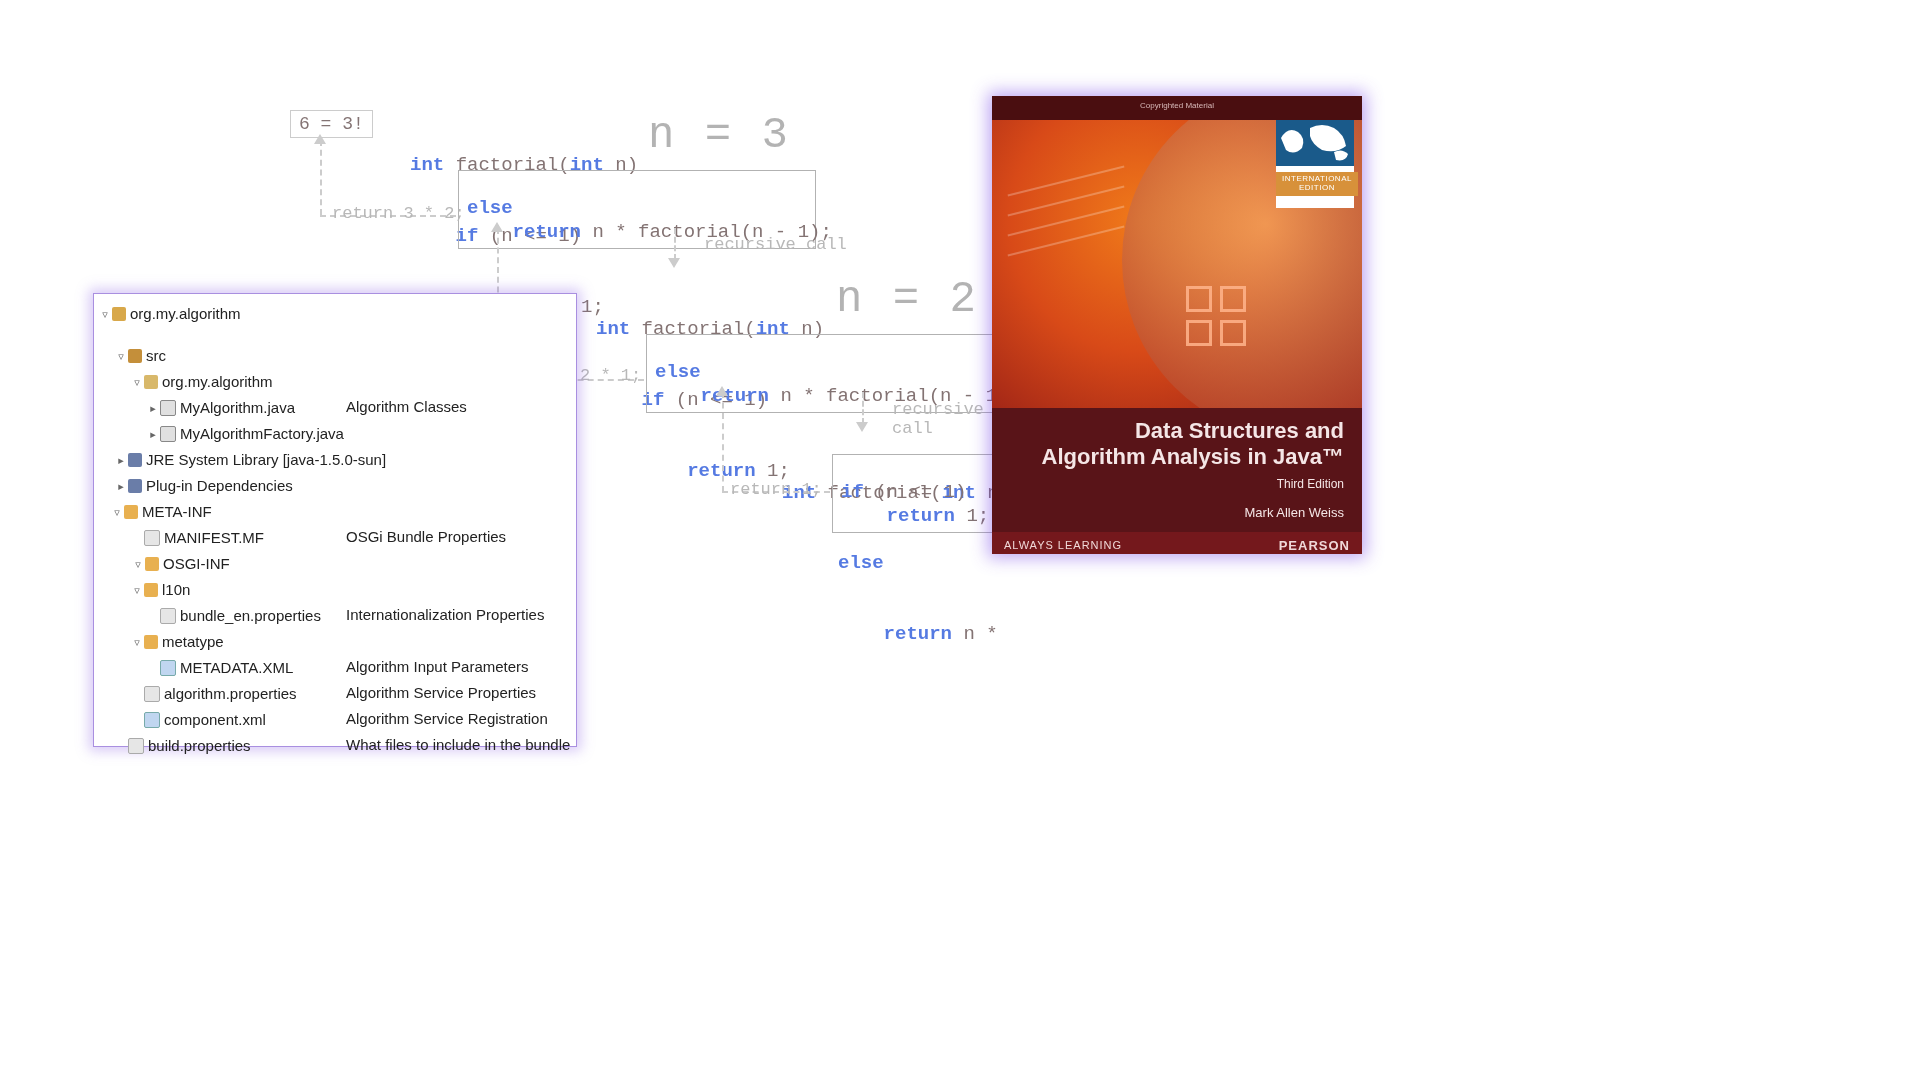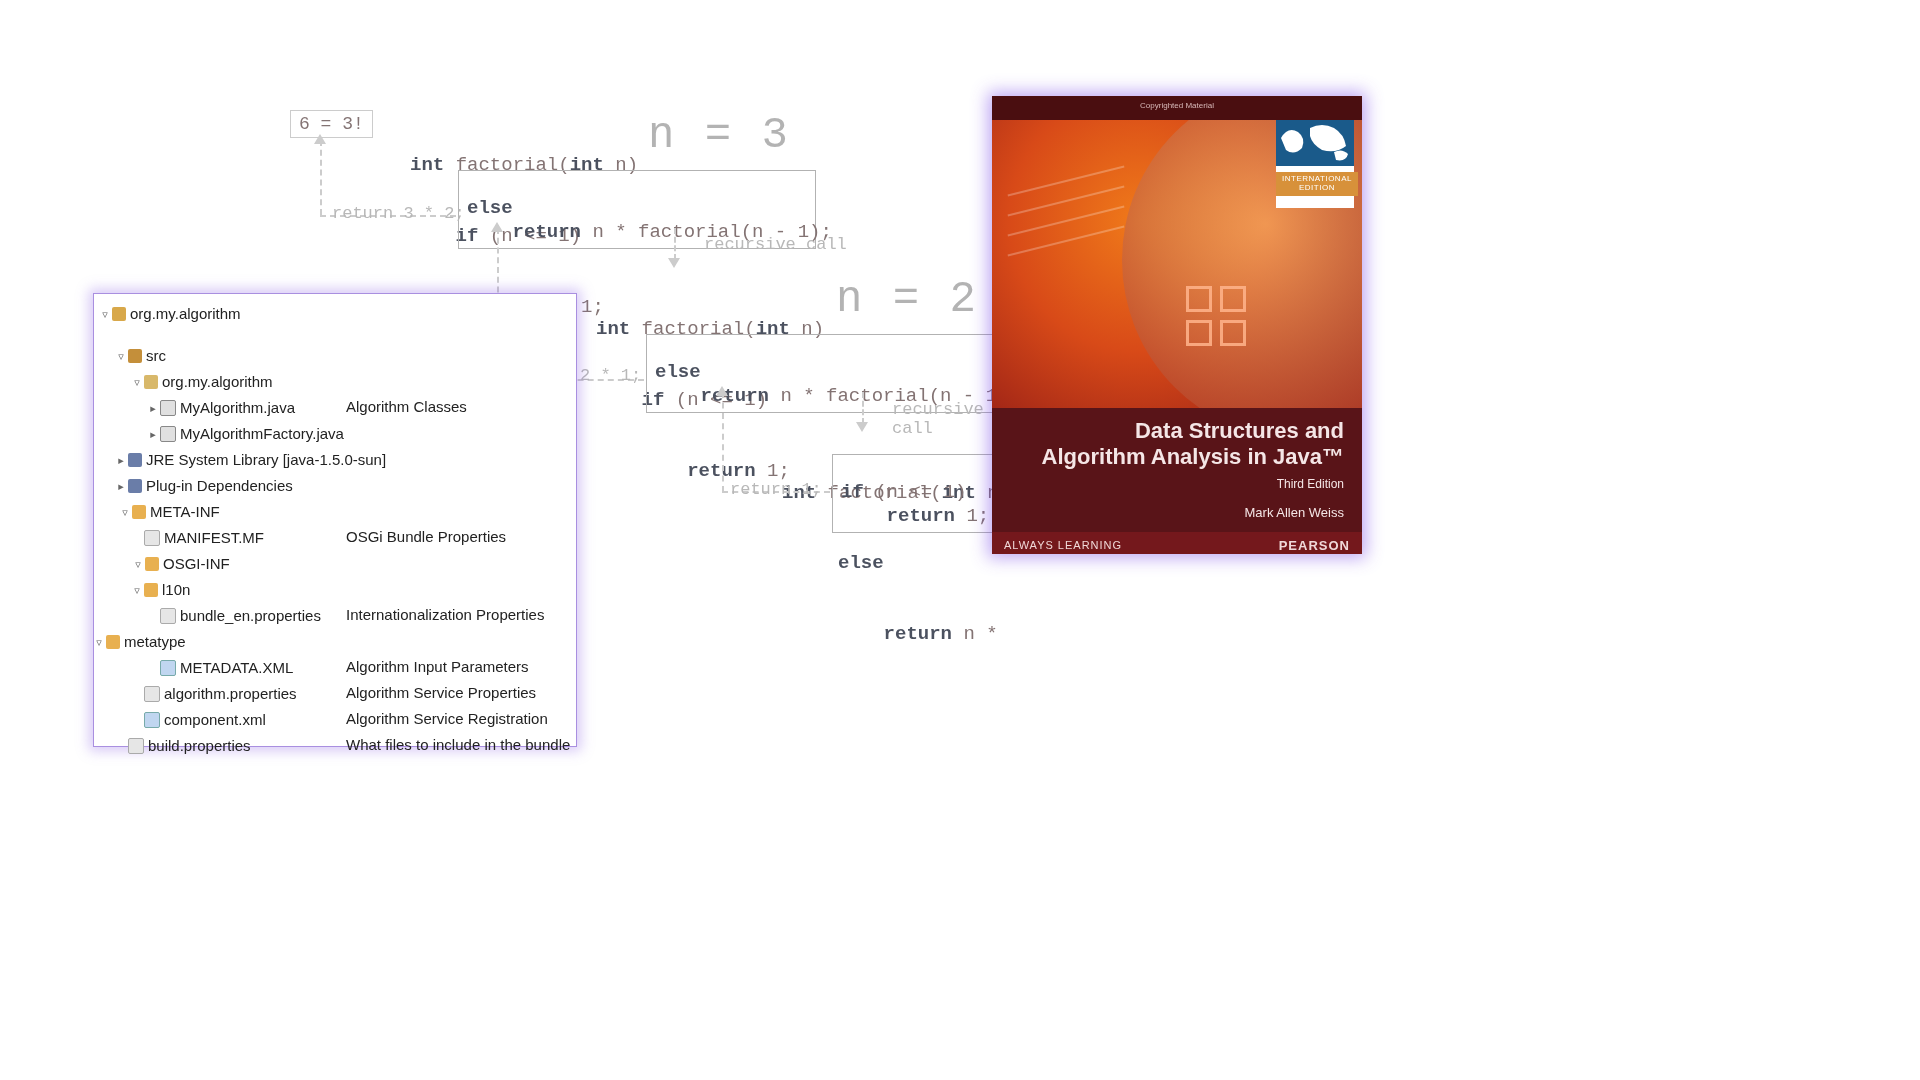--- a/index.html
+++ b/index.html
@@ -23,21 +23,21 @@
     font-family: "Courier New", monospace;
     font-size: 19px;
     color: #5a4444;
     opacity: 0.75;
   }
   .codeblock {
     position: absolute;
     white-space: pre;
     line-height: 1.25;
   }
-  .kw { color: #0f172a; font-weight: bold; }
+  .kw { color: #1d4ed8; font-weight: bold; }
   .fn-box {
     position: absolute;
     border: 1px solid #999;
     padding: 2px 8px 4px 8px;
     white-space: pre;
     line-height: 1.25;
     background: rgba(255,255,255,0);
   }
   .result-box {
     position: absolute;
@@ -299,26 +299,26 @@
 </div>
 
 <div class="tree-panel" id="tree-panel">
     <div class="tree-row" style="padding-left: 6px;"><span class="tog">▿</span><span class="icon i-pkg"></span><span class="lbl">org.my.algorithm</span></div>
     <div class="tree-row" style="padding-left: 22px; margin-top: 16px;"><span class="tog">▿</span><span class="icon i-srcf"></span><span class="lbl">src</span></div>
     <div class="tree-row" style="padding-left: 38px;"><span class="tog">▿</span><span class="icon i-pkg2"></span><span class="lbl">org.my.algorithm</span></div>
     <div class="tree-row" style="padding-left: 54px;"><span class="tog">▸</span><span class="icon i-java"></span><span class="lbl">MyAlgorithm.java</span><span class="desc">Algorithm Classes</span></div>
     <div class="tree-row" style="padding-left: 54px;"><span class="tog">▸</span><span class="icon i-java"></span><span class="lbl">MyAlgorithmFactory.java</span></div>
     <div class="tree-row" style="padding-left: 22px;"><span class="tog">▸</span><span class="icon i-lib"></span><span class="lbl">JRE System Library [java-1.5.0-sun]</span></div>
     <div class="tree-row" style="padding-left: 22px;"><span class="tog">▸</span><span class="icon i-lib"></span><span class="lbl">Plug-in Dependencies</span></div>
-    <div class="tree-row" style="padding-left: 26px;"><span class="tog">▿</span><span class="icon i-folder"></span><span class="lbl">META-INF</span></div>
+    <div class="tree-row" style="padding-left: 18px;"><span class="tog">▿</span><span class="icon i-folder"></span><span class="lbl">META-INF</span></div>
     <div class="tree-row" style="padding-left: 38px;"><span class="tog"></span><span class="icon i-file"></span><span class="lbl">MANIFEST.MF</span><span class="desc">OSGi Bundle Properties</span></div>
     <div class="tree-row" style="padding-left: 39px;"><span class="tog">▿</span><span class="icon i-folder"></span><span class="lbl">OSGI-INF</span></div>
     <div class="tree-row" style="padding-left: 38px;"><span class="tog">▿</span><span class="icon i-folder"></span><span class="lbl">l10n</span></div>
     <div class="tree-row" style="padding-left: 54px;"><span class="tog"></span><span class="icon i-file"></span><span class="lbl">bundle_en.properties</span><span class="desc">Internationalization Properties</span></div>
-    <div class="tree-row" style=""><span class="tog">▿</span><span class="icon i-folder"></span><span class="lbl">metatype</span></div>
+    <div class="tree-row" style="padding-left: 38px;"><span class="tog">▿</span><span class="icon i-folder"></span><span class="lbl">metatype</span></div>
     <div class="tree-row" style="padding-left: 54px;"><span class="tog"></span><span class="icon i-xml"></span><span class="lbl">METADATA.XML</span><span class="desc">Algorithm Input Parameters</span></div>
     <div class="tree-row" style="padding-left: 38px;"><span class="tog"></span><span class="icon i-file"></span><span class="lbl">algorithm.properties</span><span class="desc">Algorithm Service Properties</span></div>
     <div class="tree-row" style="padding-left: 38px;"><span class="tog"></span><span class="icon i-xml"></span><span class="lbl">component.xml</span><span class="desc">Algorithm Service Registration</span></div>
     <div class="tree-row" style="padding-left: 22px;"><span class="tog"></span><span class="icon i-file"></span><span class="lbl">build.properties</span><span class="desc">What files to include in the bundle</span></div>
   </div>
 
 <div class="book">
   <div class="book-top">Copyrighted Material</div>
   <div class="book-art">
     <div class="big-circle"></div>

